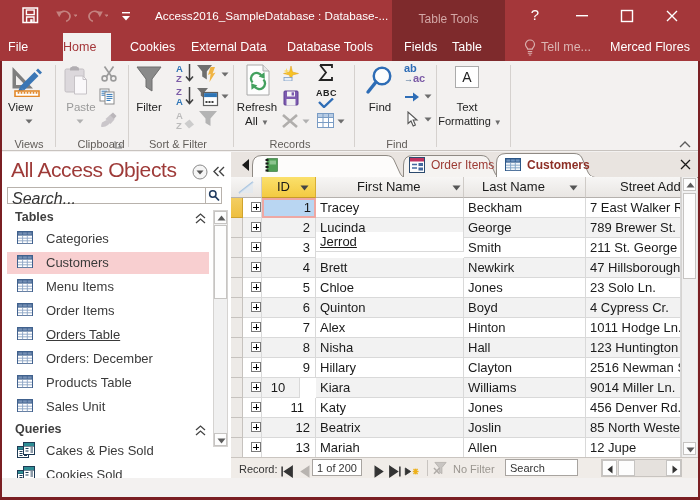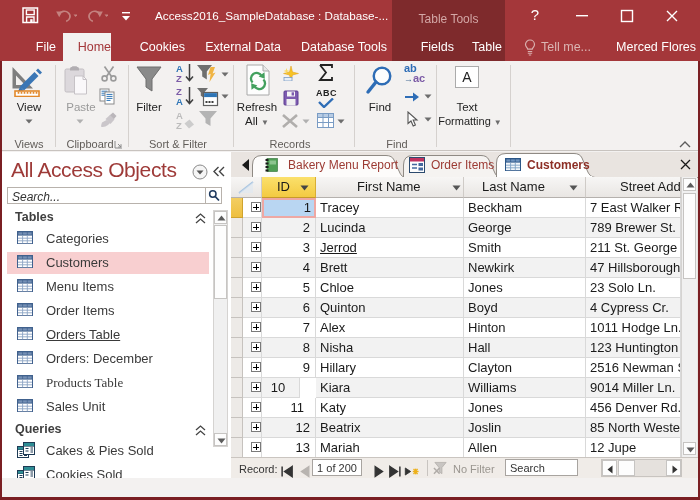--- a/index.html
+++ b/index.html
@@ -9,21 +9,21 @@
 
 
 #titlebar { position:absolute; left:0; top:0; width:700px; height:33px; background:#a4373a; color:#fff; }
 #ttools { position:absolute; left:392px; top:0; width:113px; height:61px; background:#7e2a2c; z-index:1; }
 #ttools .lbl { position:absolute; top:12px; width:113px; text-align:center; font-size:12px; color:#d3a7a6; }
 #titletext { position:absolute; left:155px; top:9px; font-size:11.7px; color:#fff; white-space:nowrap; z-index:2; }
 .winbtn { position:absolute; top:0; width:34px; height:30px; color:#fff; text-align:center; font-size:14px; line-height:30px; }
 
 
 #tabrow { position:absolute; left:0; top:33px; width:700px; height:28px; background:#a4373a; }
-.rtab { position:absolute; top:33px; height:28px; line-height:28px; color:#fff; font-size:12.5px; text-align:right; z-index:2; }
+.rtab { position:absolute; top:33px; height:28px; line-height:28px; color:#fff; font-size:12.5px; text-align:left; z-index:2; }
 .rtab.active { background:#f3f1f0; color:#a4373a; }
 
 
 #ribbon { position:absolute; left:0; top:61px; width:700px; height:90px; background:#f3f1f0; border-bottom:1px solid #c8c3bf; }
 .gsep { position:absolute; top:65px; width:1px; height:82px; background:#d5d1ce; }
 .glabel { position:absolute; top:138px; font-size:11px; color:#605c58; width:120px; text-align:center; }
 
 
 #main { position:absolute; left:0; top:152px; width:700px; height:326px; background:#e9e4e0; }
 
@@ -122,21 +122,21 @@
 
   <svg class="abs" style="left:12px;top:66px;" width="30" height="31" viewBox="0 0 30 31">
     <path fill-rule="evenodd" d="M0.5 1 L0.5 22.5 L21 22.5 Z M4 9.5 L4 19 L13 19 Z" fill="#7e7e7e"></path>
     <path d="M8 20.5 L22.5 6 L26.5 10 L12 24.5 Z" fill="#3a76b5"></path>
     <path d="M8 20.5 L5.8 26.8 L12 24.5 Z" fill="#3a76b5"></path>
     <path d="M5.8 26.8 L7 23.5 L9 25.5 Z" fill="#1f4f80"></path>
     <path d="M24 4.5 L26 2.5 L30 6.5 L28 8.5 Z" fill="#3a76b5"></path>
     <rect x="3" y="25" width="24" height="5.5" fill="#fff" stroke="#e2882a" stroke-width="1.6"></rect>
     <path d="M6.5 25.8 v2 M9.5 25.8 v2 M12.5 25.8 v2 M15.5 25.8 v2 M18.5 25.8 v2 M21.5 25.8 v2 M24.5 25.8 v2" stroke="#e2882a" stroke-width="1.7"></path>
   </svg>
-  <div class="abs" style="left:8px;top:101px;width:42px;text-align:center;font-size:11.5px;color:#222;">View</div>
+  <div class="abs" style="left:8px;top:101px;width:42px;font-size:11.5px;color:#222;">View</div>
   <svg class="abs" style="left:25px;top:119px;" width="8" height="5" viewBox="0 0 8 5">
       <path d="M0.5 0.5 l7 0 l-3.5 4 z" fill="#6d6d6d"></path>
     </svg>
   <div class="glabel" style="left:-31px;">Views</div>
   <div class="gsep" style="left:55px;"></div>
 
   <svg class="abs" style="left:64px;top:66px;" width="24" height="29" viewBox="0 0 24 29">
     <rect x="1" y="3" width="19" height="23" rx="1.5" fill="#dcd8dc" stroke="#c2bec2"></rect>
     <path d="M6 4.5 L6 2.5 Q6 1 7.5 1 L13.5 1 Q15 1 15 2.5 L15 4.5 Z" fill="#b2aeb2"></path>
     <rect x="7.8" y="0.2" width="5.4" height="2.6" rx="1" fill="#b2aeb2"></rect>
@@ -159,21 +159,21 @@
     <path d="M2.5 3.2 h6 M2.5 5.2 h6 M2.5 7.2 h4" stroke="#2e75b6" stroke-width="1"></path>
     <rect x="6" y="4" width="9" height="12" fill="#fff" stroke="#8a8a8a"></rect>
     <path d="M7.5 6.4 h6 M7.5 8.4 h6 M7.5 10.4 h6 M7.5 12.4 h4" stroke="#2e75b6" stroke-width="1"></path>
   </svg>
 
   <svg class="abs" style="left:100px;top:111px;" width="17" height="17" viewBox="0 0 17 17">
     <path d="M9.5 4.5 l3.5 -3 l3.5 3.5 l-3 3.5 z" fill="#bab6ba"></path>
     <path d="M5.5 8 l4.5 -4 l4.5 4.5 l-4 4.5 z" fill="#cac6ca"></path>
     <path d="M6.5 9 L2 11.5 Q0.5 15.5 1.5 16 Q5 16.5 8 14 L10.5 11.5 Z" fill="#cac6ca"></path>
   </svg>
-  <div class="glabel" style="left:9px;padding-left:42px;">Clipboard</div>
+  <div class="glabel" style="left:20px;padding-left:42px;">Clipboard</div>
   <svg class="abs" style="left:114px;top:140px;" width="9" height="9" viewBox="0 0 9 9">
     <path d="M1 1 L1 8 L8 8" fill="none" stroke="#8a8a8a"></path>
       <path d="M4 4 L7 7 M7 4.2 L7 7 L4.2 7" fill="none" stroke="#8a8a8a"></path>
   </svg>
   <div class="gsep" style="left:128px;"></div>
 
   <svg class="abs" style="left:136px;top:66px;" width="26" height="28" viewBox="0 0 26 28">
     <path d="M1 1 L25 1 L16 13 L16 25 L10 21 L10 13 Z" fill="#8a8a8a" stroke="#6e6e6e"></path>
   </svg>
   <div class="abs" style="left:128px;top:101px;width:42px;text-align:center;font-size:11.5px;color:#222;">Filter</div>
@@ -316,21 +316,21 @@
     <div id="nav">
       <div id="navtitle">All Access Objects</div>
       <svg class="abs" style="left:190px;top:12px;" width="16" height="16" viewBox="0 0 16 16">
         <circle cx="8" cy="8" r="7" fill="#f5f5f5" stroke="#8a8a8a"></circle>
         <path d="M4.5 6.5 h7 l-3.5 4 z" fill="#555"></path>
       </svg>
       <svg class="abs" style="left:211px;top:14px;" width="12" height="11" viewBox="0 0 12 11">
         <path d="M5.5 1 L1 5.5 L5.5 10 M11 1 L6.5 5.5 L11 10" fill="none" stroke="#444" stroke-width="1.4"></path>
       </svg>
       <div id="navsearch">
-          <span style="position:absolute;left:4px;top:2px;font-style:italic;font-size:12px;color:#333;">Search...</span>
+          <span style="position:absolute;left:4px;top:2px;font-style:italic;font-size:16px;color:#333;">Search...</span>
         <div style="position:absolute;right:0;top:0;width:16px;height:15px;border-left:1px solid #b8b2ac;">
           <svg style="position:absolute;left:2px;top:1px;" width="12" height="13" viewBox="0 0 12 13">
             <circle cx="4.8" cy="5" r="3.2" fill="none" stroke="#1f3a5f" stroke-width="1.5"></circle>
             <path d="M7.2 7.5 L11 11.5" stroke="#1f3a5f" stroke-width="1.8"></path>
           </svg>
         </div>
       </div>
       <div class="navhead" style="top:58px;">Tables</div>
       <svg class="abs" style="left:193px;top:61px;" width="11" height="11" viewBox="0 0 11 11">
           <path d="M1 5 L5.5 1 L10 5 M1 10 L5.5 6 L10 10" fill="none" stroke="#444" stroke-width="1.3"></path>
@@ -384,21 +384,21 @@
           <path d="M1 7.2 h14 M1 9.8 h14 M5.6 4.6 v7.6 M10.3 4.6 v7.6" stroke="#8ba4c4" stroke-width="0.9"></path>
         </svg>
       <div class="navitem" style="top:199px;">Orders: December</div>
       <svg class="tblicon" style="top:223px;" width="17" height="14" viewBox="0 0 17 14">
           <rect x="0" y="0" width="16" height="13" fill="#41618e"></rect>
           <rect x="1" y="1" width="14" height="3" fill="#7590b5"></rect>
           <path d="M1 1 h14 v3 h-14 z M5.6 1 v3 M10.3 1 v3" stroke="#41618e" stroke-width="0.7" fill="none"></path>
           <rect x="1" y="4.6" width="14" height="7.6" fill="#fff"></rect>
           <path d="M1 7.2 h14 M1 9.8 h14 M5.6 4.6 v7.6 M10.3 4.6 v7.6" stroke="#8ba4c4" stroke-width="0.9"></path>
         </svg>
-      <div class="navitem" style="top:223px;font-family:Liberation Serif, serif;">Products Table</div>
+      <div class="navitem" style="top:223px;">Products Table</div>
       <svg class="tblicon" style="top:247px;" width="17" height="14" viewBox="0 0 17 14">
           <rect x="0" y="0" width="16" height="13" fill="#41618e"></rect>
           <rect x="1" y="1" width="14" height="3" fill="#7590b5"></rect>
           <path d="M1 1 h14 v3 h-14 z M5.6 1 v3 M10.3 1 v3" stroke="#41618e" stroke-width="0.7" fill="none"></path>
           <rect x="1" y="4.6" width="14" height="7.6" fill="#fff"></rect>
           <path d="M1 7.2 h14 M1 9.8 h14 M5.6 4.6 v7.6 M10.3 4.6 v7.6" stroke="#8ba4c4" stroke-width="0.9"></path>
         </svg>
       <div class="navitem" style="top:247px;">Sales Unit</div>
       <div class="navhead" style="top:270px;">Queries</div>
       <svg class="abs" style="left:193px;top:273px;" width="11" height="11" viewBox="0 0 11 11">
@@ -452,21 +452,20 @@
       <svg class="abs" style="left:34px;top:6px;" width="13" height="14" viewBox="0 0 13 14">
         <rect x="2" y="0.5" width="10.5" height="13" fill="#4f9e55" stroke="#2f6e35" stroke-width="0.6"></rect>
         <rect x="4.5" y="2.5" width="6.5" height="4" fill="#8cc48f"></rect>
         <g fill="#1a1a1a">
             <rect x="0.5" y="1" width="3" height="2"></rect>
             <rect x="0.5" y="4.5" width="3" height="2"></rect>
             <rect x="0.5" y="8" width="3" height="2"></rect>
             <rect x="0.5" y="11.5" width="3" height="2"></rect>
           </g>
       </svg>
-      <div class="dtabtext" style="left:57px;">Bakery Menu Report</div>
 
       <svg class="abs" style="left:172px;top:1px;" width="100" height="25" viewBox="0 0 100 25">
         <path d="M0.5 25 L0.5 12 Q0.5 2.5 10 2.5 L78 2.5 Q84 2.5 86 7 L91 18 Q93.5 25 99 25 Z" fill="#f5f3f1" stroke="#8f8a84" stroke-width="1"></path>
       </svg>
       <svg class="abs" style="left:178px;top:5px;" width="16" height="16" viewBox="0 0 16 16">
         <rect x="0.5" y="0.5" width="15" height="15" fill="#fdfdfd" stroke="#2c4a6e" stroke-width="1"></rect>
         <rect x="1" y="1" width="14" height="3.5" fill="#c0315e"></rect>
         <path d="M3 7.5 h5 M3 11 h5" stroke="#44689e" stroke-width="1.4"></path>
         <rect x="9.5" y="6" width="4.5" height="3" fill="#44689e"></rect>
           <rect x="9.5" y="10.5" width="4.5" height="3" fill="#44689e"></rect>
@@ -530,21 +529,21 @@
           </div>
       <div class="dcell" style="left:31px;top:41px;width:54px;background:#f2f2f2;text-align:right;"><span style="margin-right:5px;">2</span></div>
       <div class="dcell" style="left:85px;top:41px;width:148px;background:#f2f2f2;"><span style="margin-left:4px;">Lucinda</span></div>
       <div class="dcell" style="left:233px;top:41px;width:122px;background:#f2f2f2;"><span style="margin-left:4px;">George</span></div>
       <div class="dcell" style="left:355px;top:41px;width:95px;background:#f2f2f2;"><span style="margin-left:4px;">789 Brewer St.</span></div>
       <div class="selc" style="top:61px;"></div>
       <div class="expc" style="top:61px;background:#ffffff;">
             <div class="plus" style="left:8px;top:4px;"></div>
           </div>
       <div class="dcell" style="left:31px;top:61px;width:54px;background:#ffffff;text-align:right;"><span style="margin-right:5px;">3</span></div>
-      <div class="dcell" style="left:85px;top:61px;width:148px;background:#ffffff;text-decoration:underline;"><span style="margin-left:4px;">Jerrod</span></div>
+      <div class="dcell" style="left:85px;top:55px;width:148px;background:#ffffff;text-decoration:underline;"><span style="margin-left:4px;">Jerrod</span></div>
       <div class="dcell" style="left:233px;top:61px;width:122px;background:#ffffff;"><span style="margin-left:4px;">Smith</span></div>
       <div class="dcell" style="left:355px;top:61px;width:95px;background:#ffffff;"><span style="margin-left:4px;">211 St. George Ave</span></div>
       <div class="selc" style="top:81px;"></div>
       <div class="expc" style="top:81px;background:#f2f2f2;">
             <div class="plus" style="left:8px;top:4px;"></div>
           </div>
       <div class="dcell" style="left:31px;top:81px;width:54px;background:#f2f2f2;text-align:right;"><span style="margin-right:5px;">4</span></div>
       <div class="dcell" style="left:85px;top:81px;width:148px;background:#f2f2f2;"><span style="margin-left:4px;">Brett</span></div>
       <div class="dcell" style="left:233px;top:81px;width:122px;background:#f2f2f2;"><span style="margin-left:4px;">Newkirk</span></div>
       <div class="dcell" style="left:355px;top:81px;width:95px;background:#f2f2f2;"><span style="margin-left:4px;">47 Hillsborough St</span></div>

